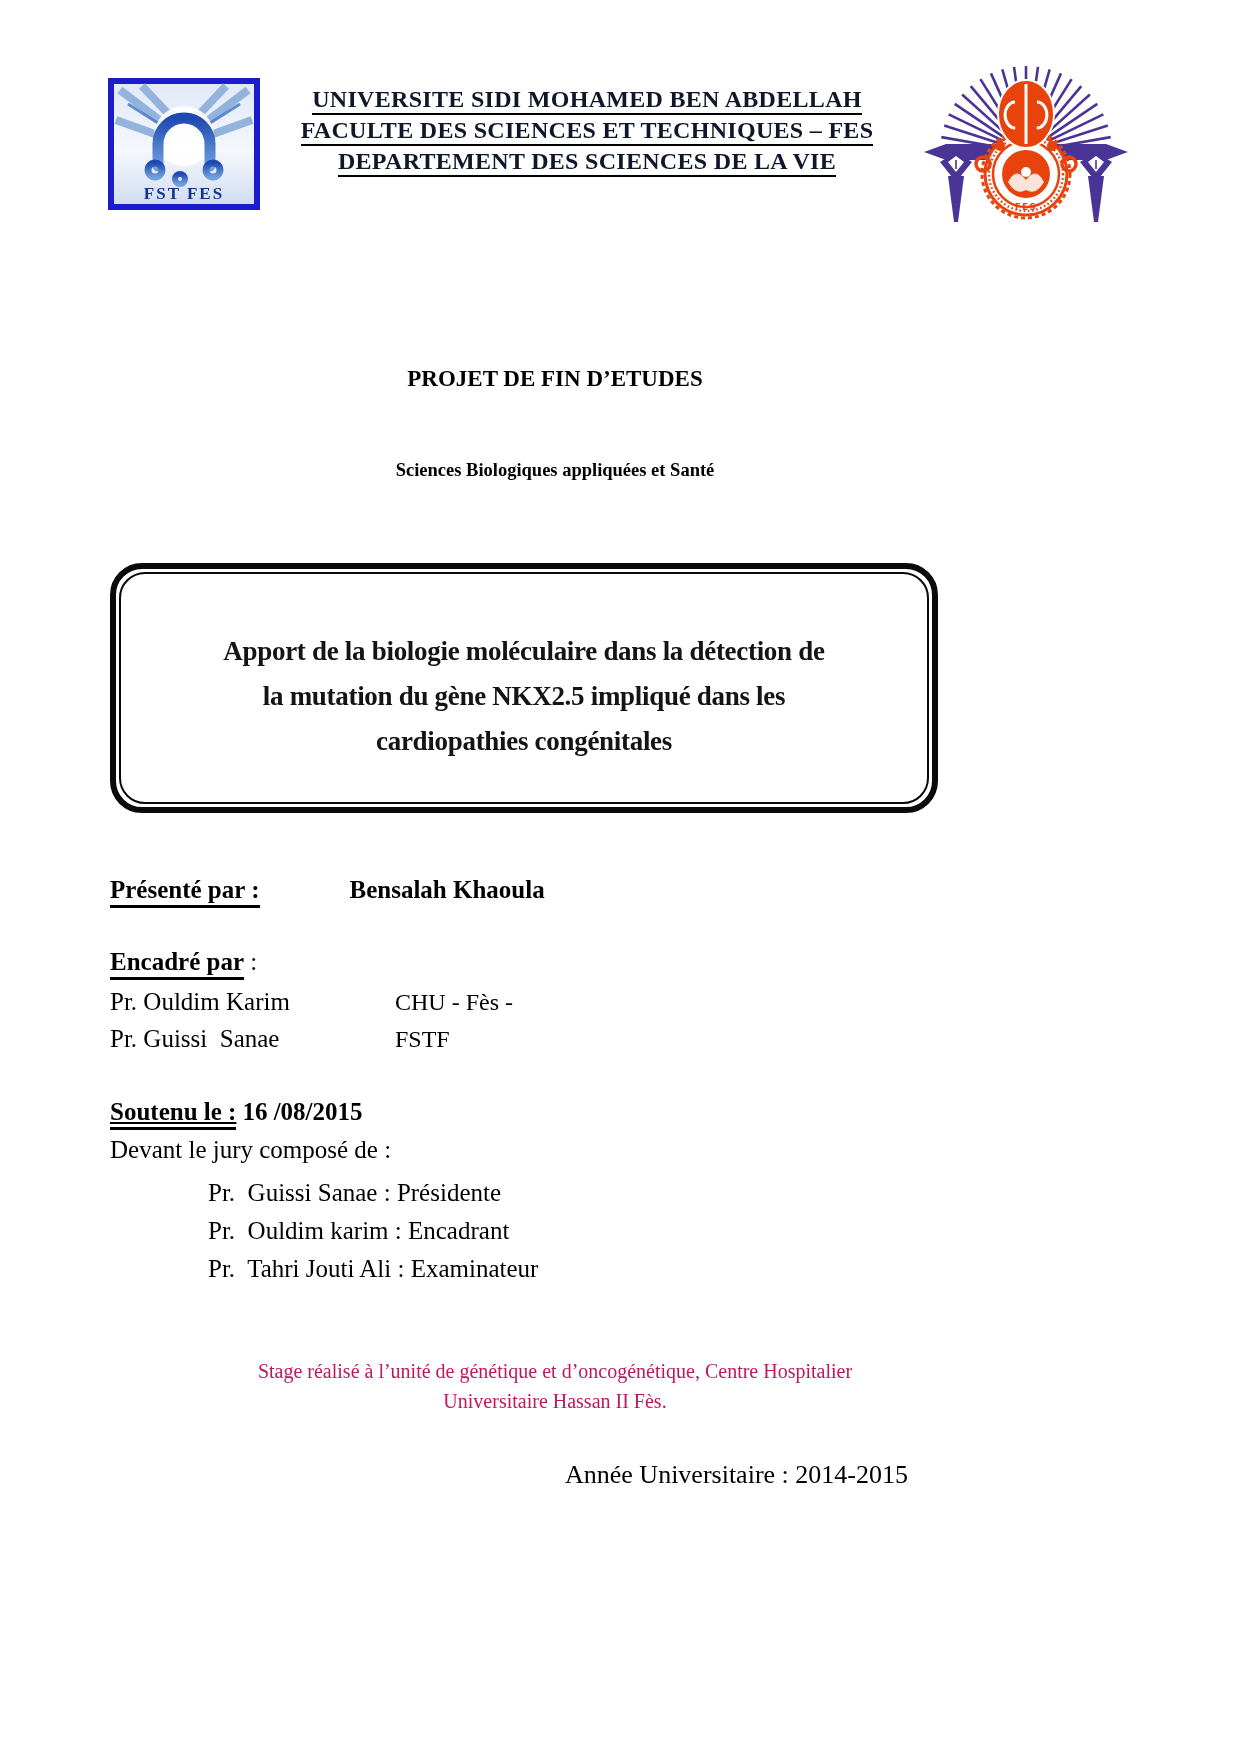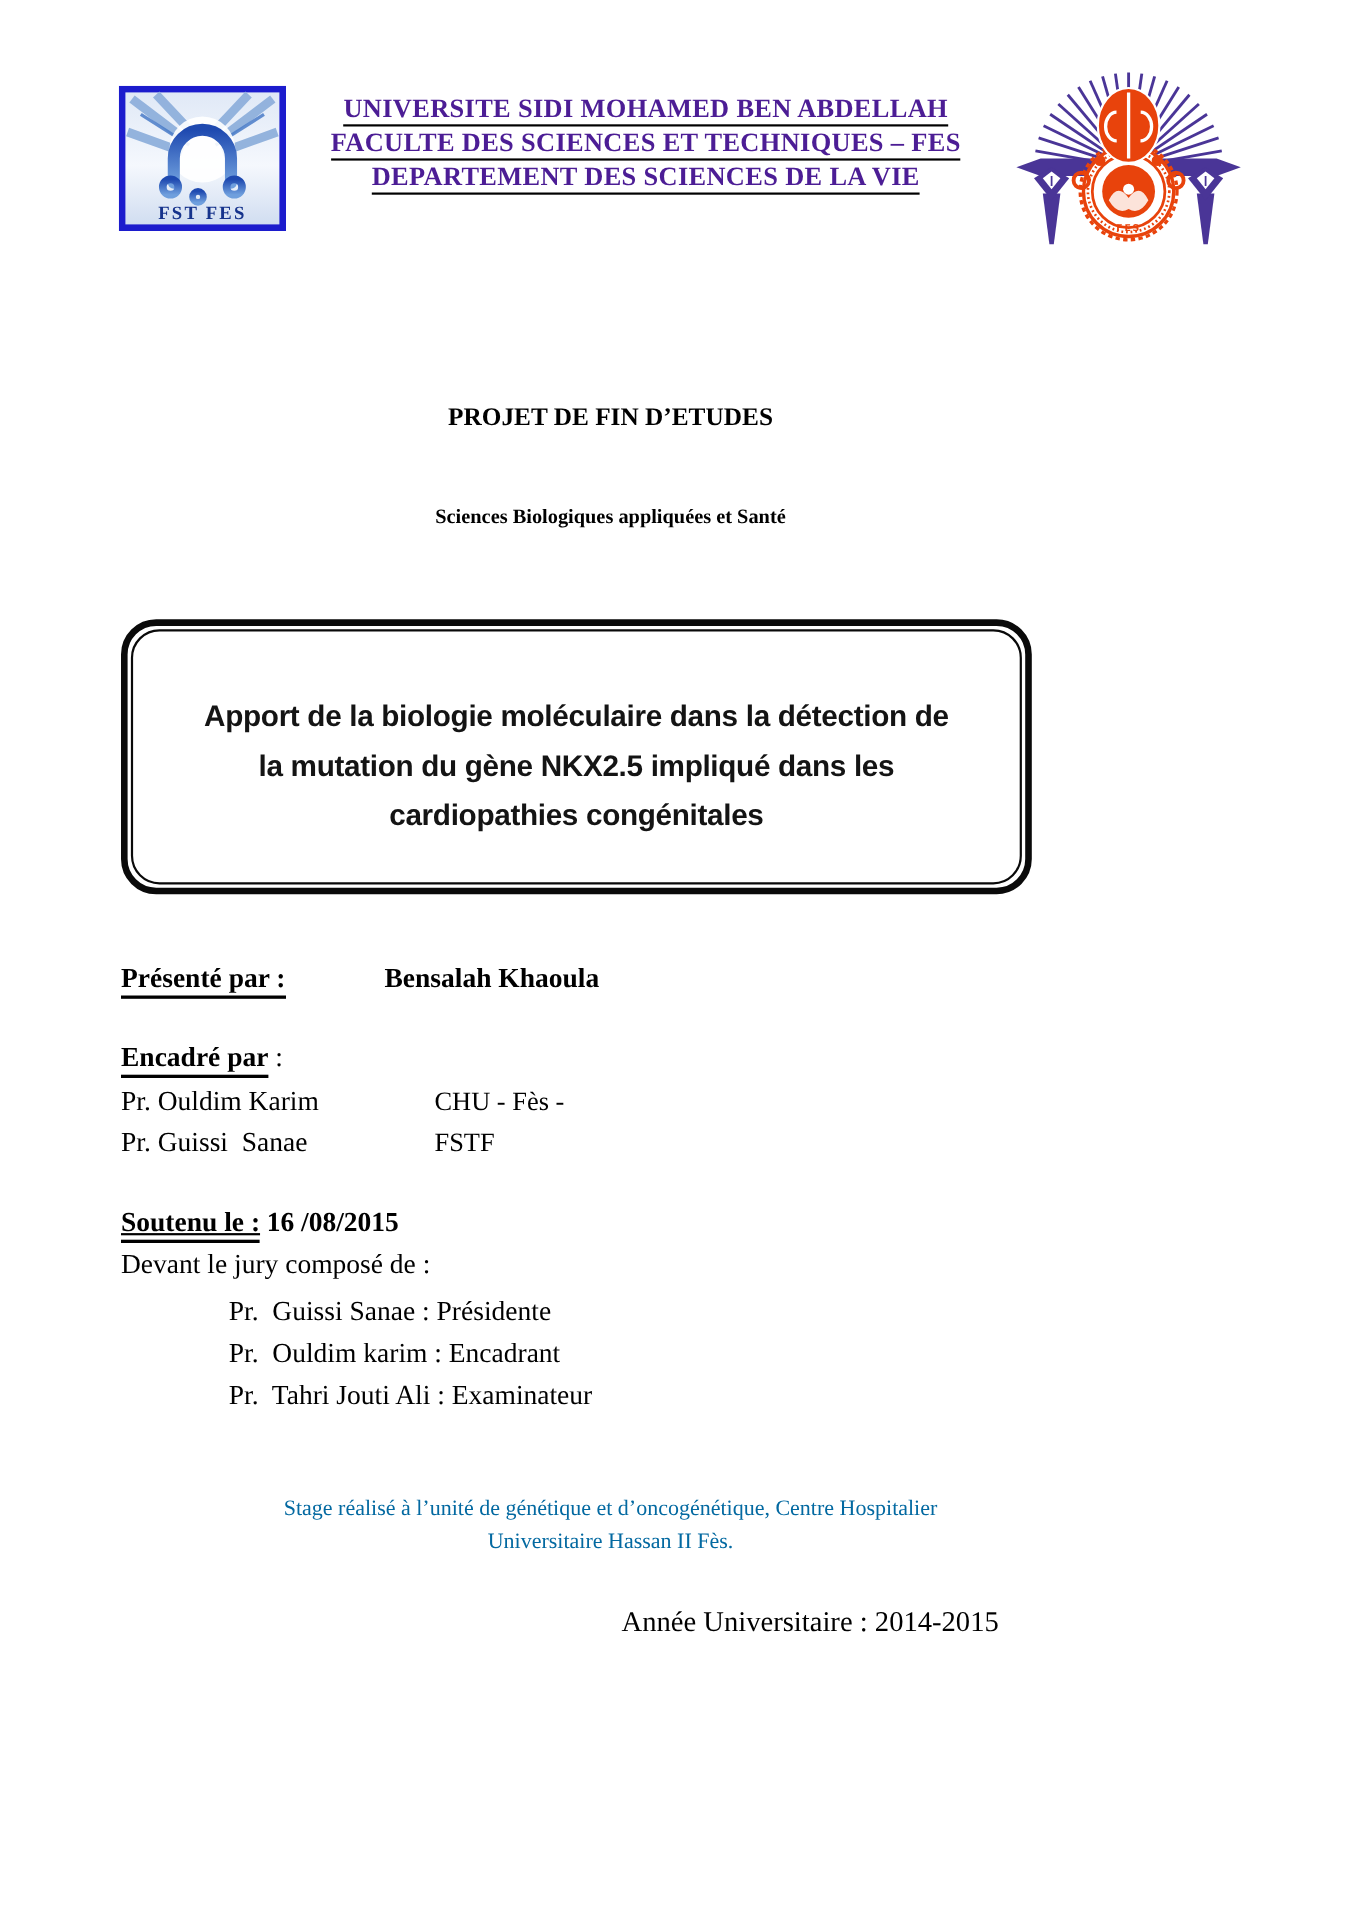--- a/index.html
+++ b/index.html
@@ -6,21 +6,21 @@
   body { background:#ffffff; font-family:"Liberation Serif", serif; }
   .page {
     position:relative; width:1240px; height:1755px; background:#ffffff;
     overflow:hidden; margin:0 auto;
   }
   
   .logo-left { position:absolute; left:108px; top:78px; width:152px; height:132px; }
   .logo-right { position:absolute; left:912px; top:56px; width:228px; height:170px; }
   .header-text {
     position:absolute; left:262px; top:84px; width:650px; text-align:center;
-    font-weight:bold; font-size:24px; line-height:31px; color:#4c1d95;
+    font-weight:bold; font-size:24px; line-height:31px; color:#0f172a;
     letter-spacing:0.3px;
   }
   .header-text .hline { display:block; }
   .header-text .hline span {
     border-bottom:2.5px solid #000; padding-bottom:1px;
   }
   
   .projet-line1 { position:absolute; top:366px; left:110px; width:890px; text-align:center;
     font-weight:bold; font-size:23px; }
   .projet-line2 { position:absolute; top:427px; left:110px; width:890px; text-align:center;
@@ -31,21 +31,21 @@
   .title-box {
     position:absolute; top:563px; left:110px; width:828px; height:250px;
     border:6px solid #0a0a0a; border-radius:32px; background:#fff;
   }
   .title-box::before {
     content:""; position:absolute; inset:3px; border:2px solid #0a0a0a;
     border-radius:26px; pointer-events:none;
   }
   .title-text {
     padding:60px 26px 0; text-align:center;
-    font-family:Liberation Sans, sans-serif; font-weight:bold;
+    font-family:Liberation Serif, serif; font-weight:bold;
     font-size:27px; line-height:45px; color:#141414; letter-spacing:-0.3px;
   }
   
   .presente { position:absolute; top:876px; left:110px; font-size:25px; font-weight:bold; }
   .presente .ul { border-bottom:3px solid #000; padding-bottom:2px; }
   .presente .name { margin-left:90px; }
   .encadre { position:absolute; top:948px; left:110px; font-size:25px; font-weight:bold; }
   .encadre .ul { border-bottom:3px solid #000; padding-bottom:2px; }
   .encadre .colon { font-weight:normal; }
   .supervisors { position:absolute; top:988px; left:110px; font-size:25px; }
@@ -208,20 +208,20 @@
   <div class="soutenu">
     <span class="ul">Soutenu le :</span><span class="date">16 /08/2015</span>
   </div>
   <div class="devant">Devant le jury composé de :</div>
   <ul class="jury">
     <li>Pr.  Guissi Sanae : Présidente</li>
     <li>Pr.  Ouldim karim : Encadrant</li>
     <li>Pr.  Tahri Jouti Ali : Examinateur</li>
   </ul>
 
-  <div class="note" style="color: #0369a1;">
+  <div class="note" style="color: #be185d;">
     <div>Stage réalisé à l’unité de génétique et d’oncogénétique, Centre Hospitalier</div>
     <div>Universitaire Hassan II Fès.</div>
   </div>
 
   <div class="annee">Année Universitaire : 2014-2015</div>
 
 </div>
 
 </body></html>

